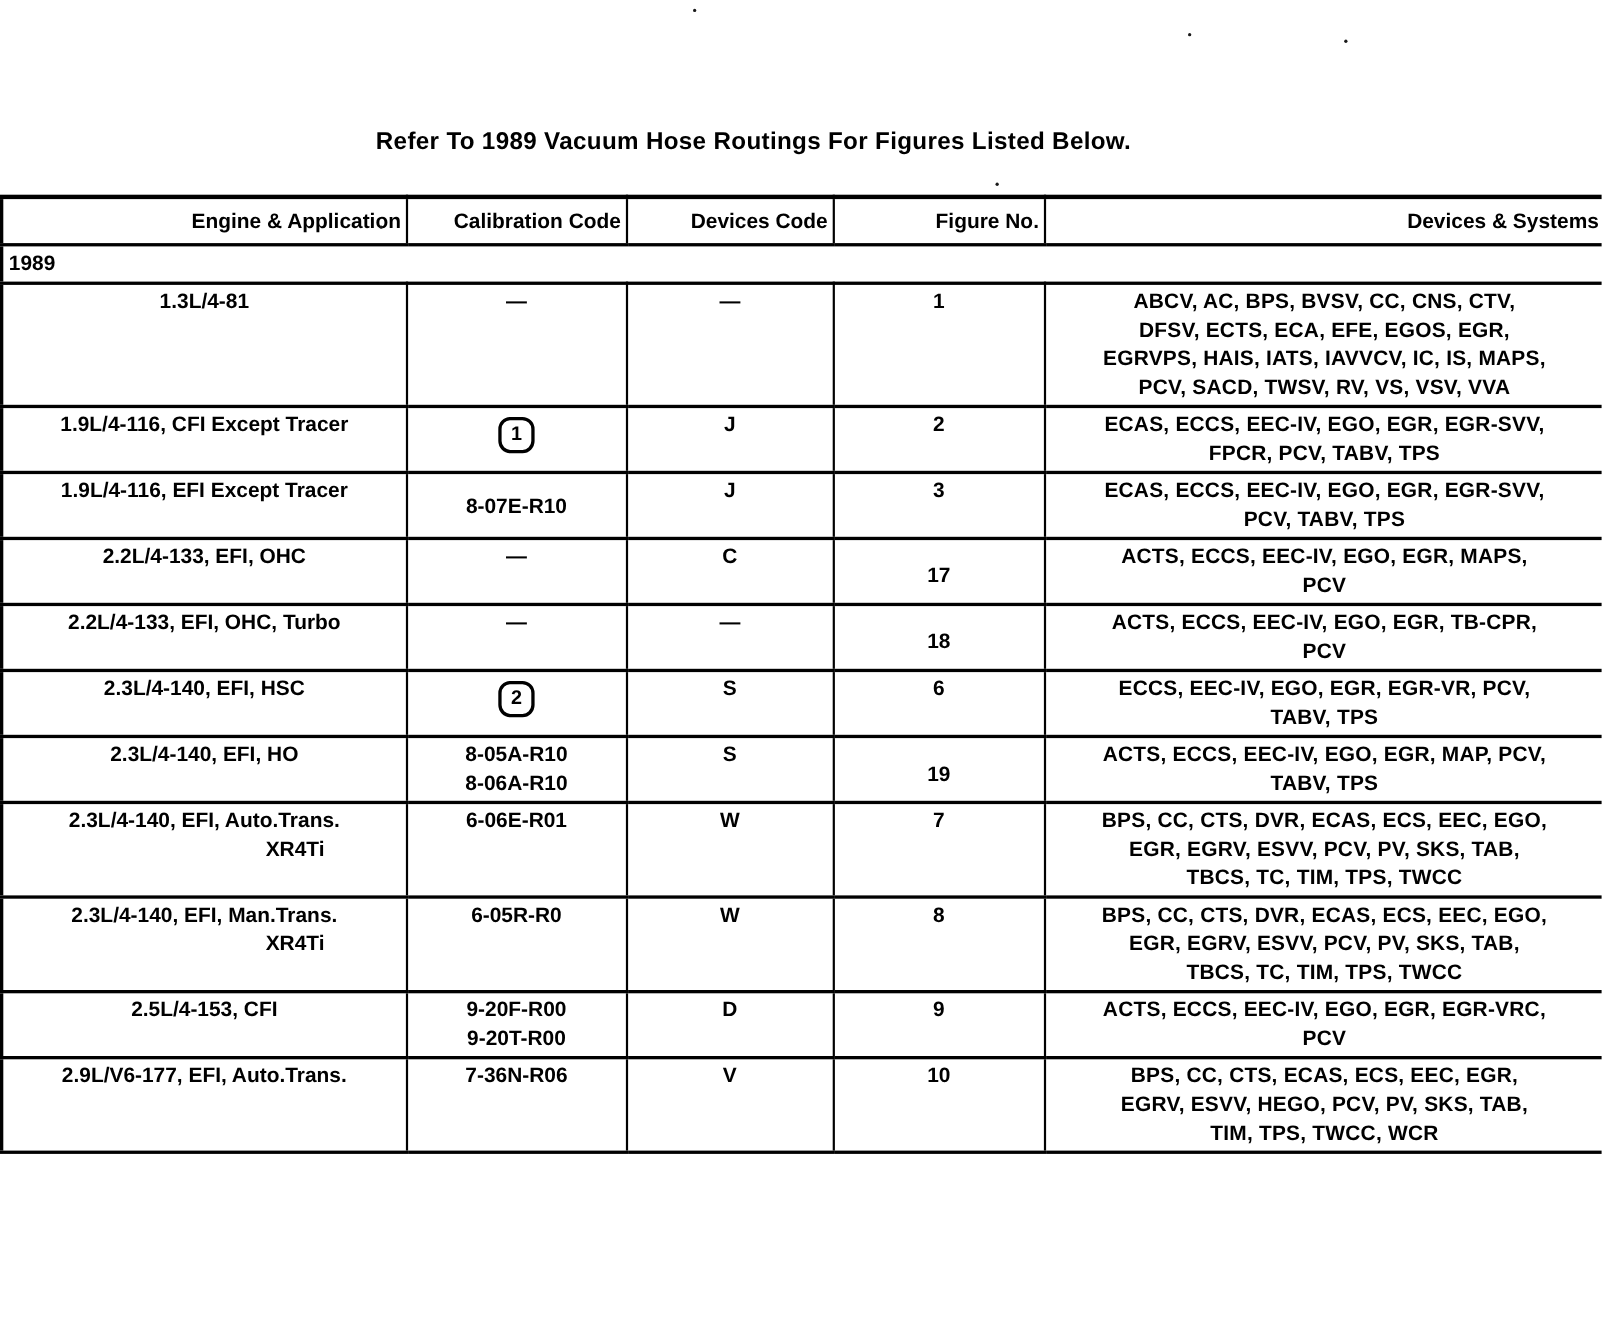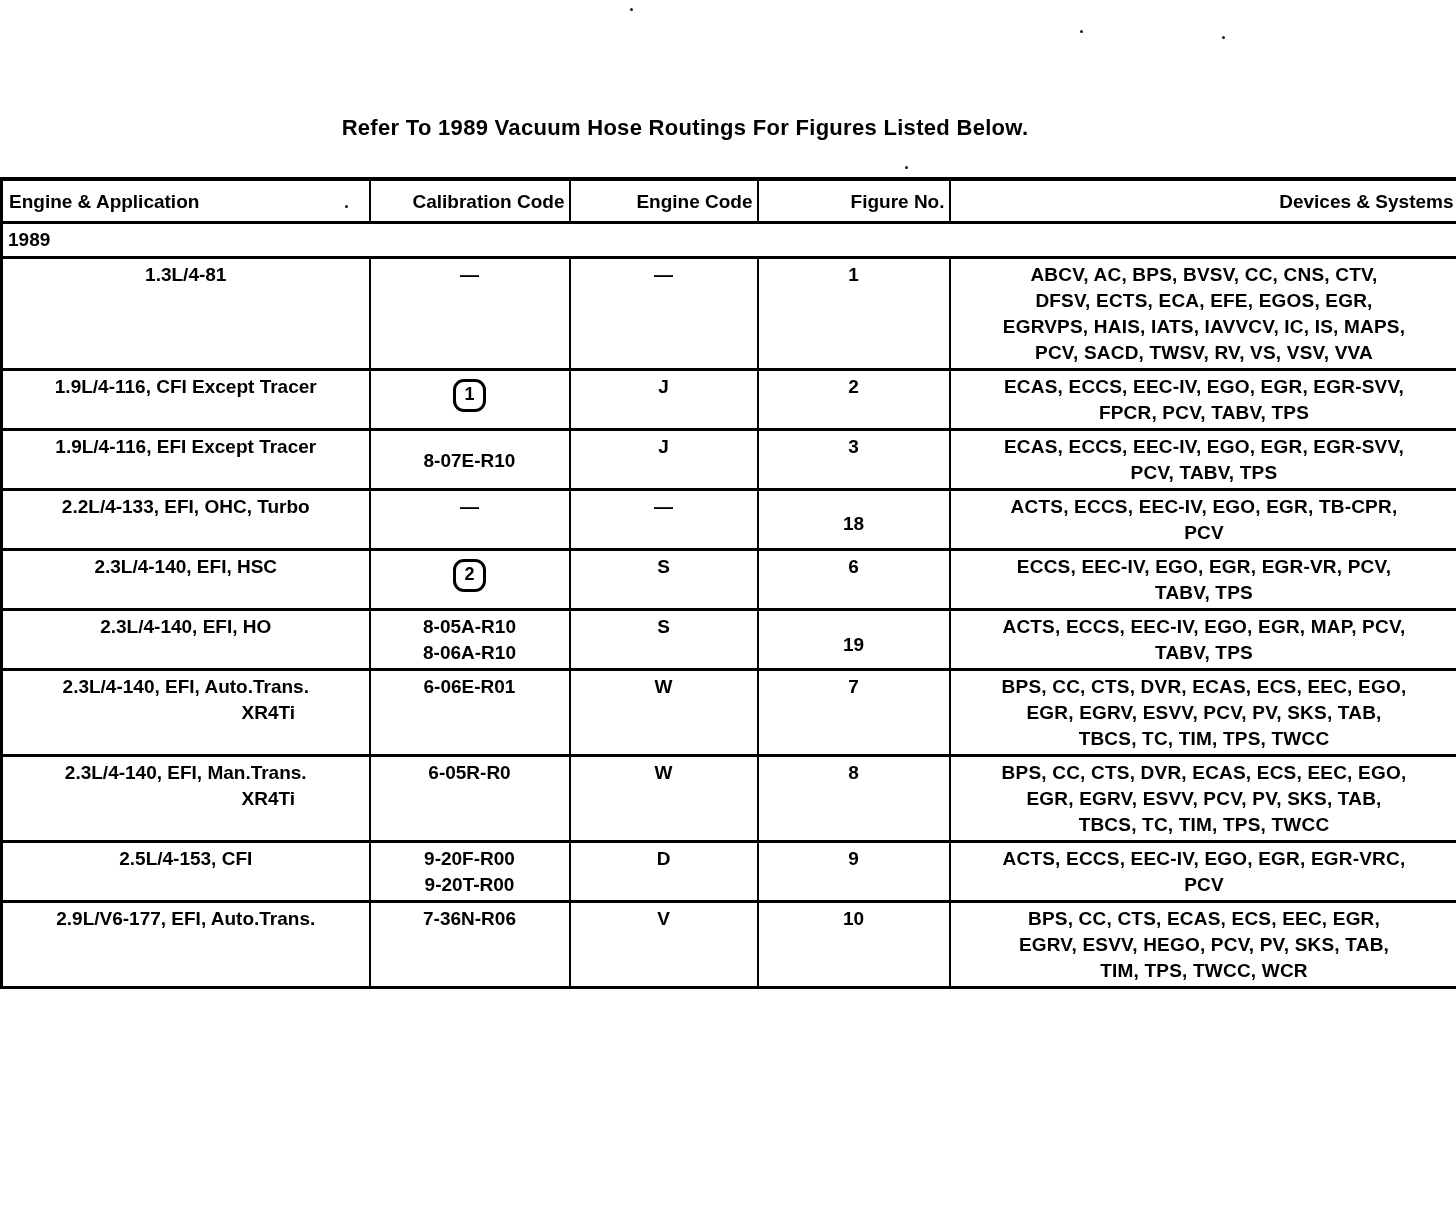--- a/index.html
+++ b/index.html
@@ -28,21 +28,21 @@
     border-left: 3px solid #000;
   }
   th, td { border-bottom: 3px solid #000; }
   th:not(:last-child), tr.data-row td:not(:last-child) { border-right: 2px solid #000; }
   th {
     font-size: 19px;
     padding: 10px 4px 8px 4px;
     text-align: right;
     vertical-align: middle;
   }
-  th.h-left { text-align: left; padding-left: 6px; }
+  th.h-left { text-align: right; padding-left: 6px; }
   td.section-cell {
     font-size: 19px;
     text-align: left;
     padding: 5px 0 5px 5px;
   }
   tr.data-row td {
     font-size: 19px;
     line-height: 26px;
     vertical-align: top;
     padding: 3px 2px 2px 2px;
@@ -80,21 +80,21 @@
         <col style="width: 368px;">
         <col style="width: 200px;">
         <col style="width: 188px;">
         <col style="width: 192px;">
         <col style="width: 508px;">
       </colgroup>
     <thead>
       <tr id="header-row">
           <th class="h-left">Engine &amp; Application</th>
           <th>Calibration Code</th>
-          <th>Engine Code</th>
+          <th>Devices Code</th>
           <th>Figure No.</th>
           <th>Devices &amp; Systems</th>
         </tr>
     </thead>
     <tbody id="table-body">
         <tr>
           <td colspan="5" class="section-cell">1989</td>
         </tr>
         <tr class="data-row row-0">
           <td class="c-eng">
@@ -120,20 +120,30 @@
         </tr>
         <tr class="data-row row-2">
           <td class="c-eng">
             <div>1.9L/4-116, EFI Except Tracer</div>
           </td>
           <td class="c-cal">8-07E-R10</td>
           <td class="c-code">J</td>
           <td class="c-fig">3</td>
           <td class="c-dev">ECAS, ECCS, EEC-IV, EGO, EGR, EGR-SVV,
 PCV, TABV, TPS</td>
+        </tr>
+        <tr class="data-row row-4">
+          <td class="c-eng">
+            <div>2.2L/4-133, EFI, OHC</div>
+          </td>
+          <td class="c-cal">—</td>
+          <td class="c-code">C</td>
+          <td class="c-fig">17</td>
+          <td class="c-dev">ACTS, ECCS, EEC-IV, EGO, EGR, MAPS,
+PCV</td>
         </tr>
         <tr class="data-row row-5">
           <td class="c-eng">
             <div>2.2L/4-133, EFI, OHC, Turbo</div>
           </td>
           <td class="c-cal">—</td>
           <td class="c-code">—</td>
           <td class="c-fig">18</td>
           <td class="c-dev">ACTS, ECCS, EEC-IV, EGO, EGR, TB-CPR,
 PCV</td>

